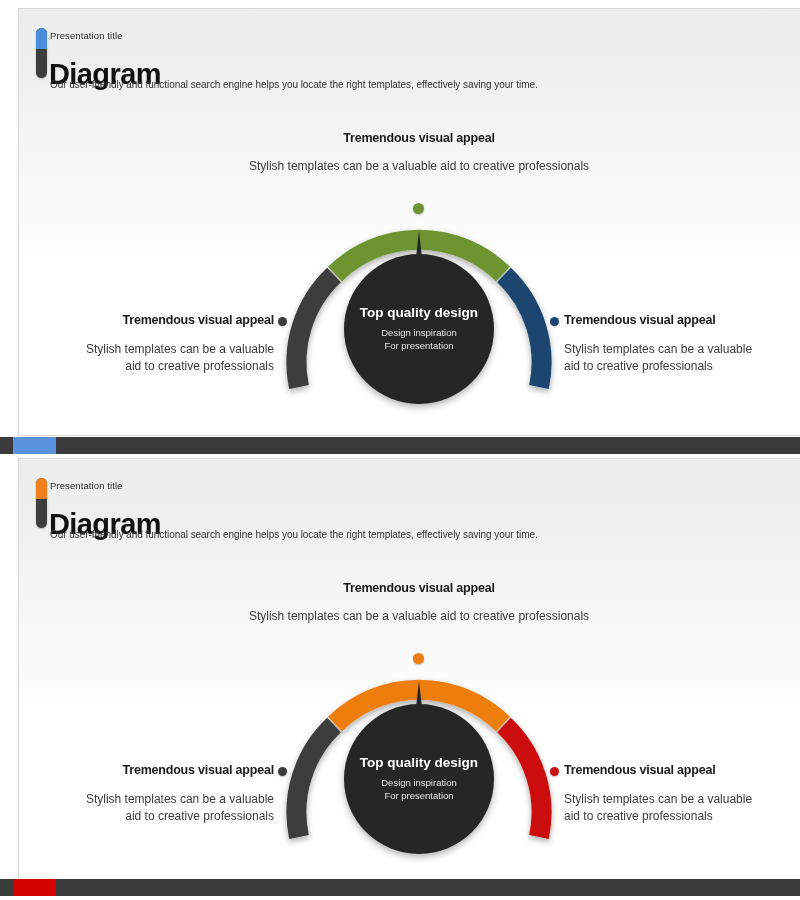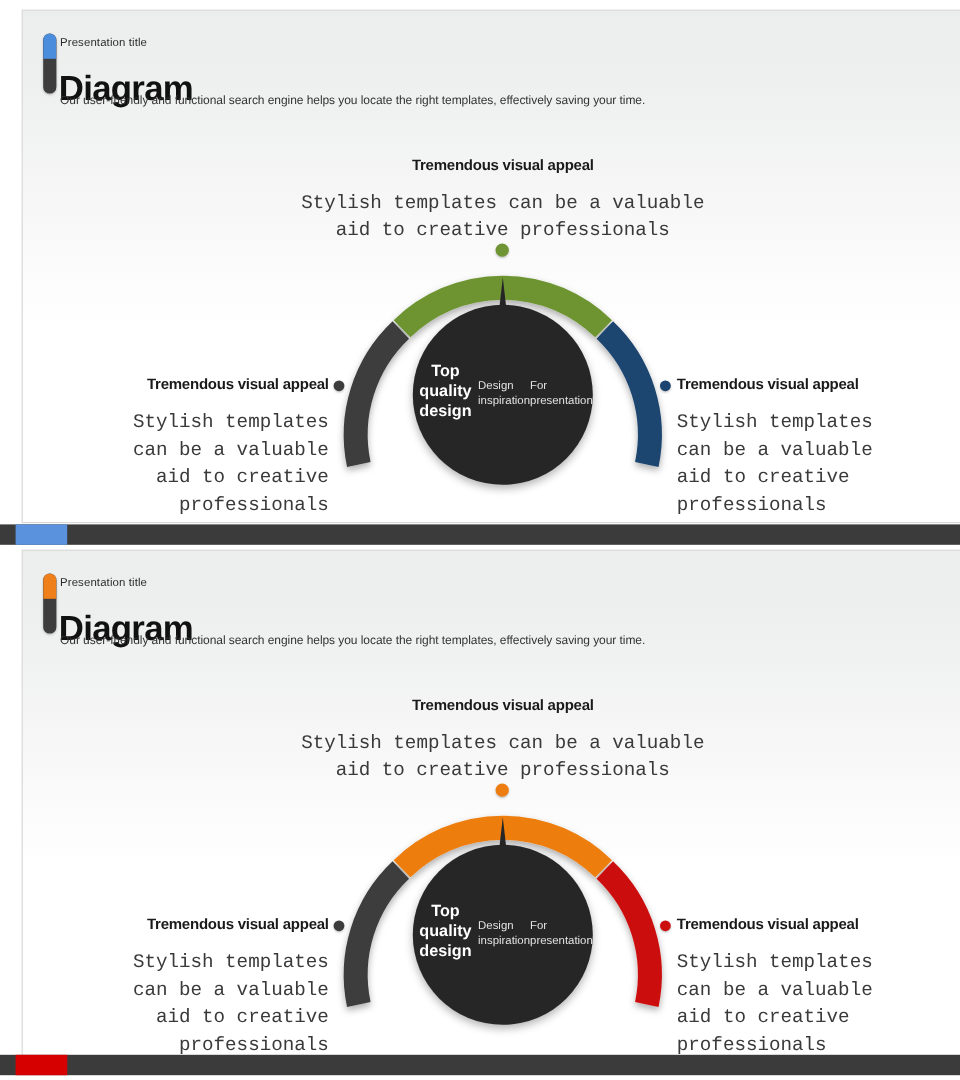--- a/index.html
+++ b/index.html
@@ -47,38 +47,38 @@
 
   
   .diagram{position:absolute;left:0;top:0;width:656px;height:428px;}
   .gauge{position:absolute;left:258px;top:190px;width:284px;height:200px;}
   .gauge svg{display:block;overflow:visible;}
 
   .core{
     position:absolute;left:325px;top:245px;width:150px;height:150px;
     border-radius:50%;background:#262626;
     box-shadow:0 3px 7px rgba(0,0,0,.30);
-    display:flex;flex-direction:row;align-items:center;justify-content:center;
+    display:flex;flex-direction:column;align-items:center;justify-content:center;
   }
   .core-title{
     font-size:13.5px;font-weight:bold;color:#fff;text-align:center;
     line-height:1.24;margin-bottom:5px;
   }
   .core-sub{font-size:9.5px;color:#e3e3e3;text-align:left;line-height:1.34;}
   .needle{position:absolute;left:385px;top:222px;width:30px;height:66px;}
 
   .dot{position:absolute;border-radius:50%;box-shadow:0 1px 2px rgba(0,0,0,.25);}
   .dot-top{width:11px;height:11px;left:394px;top:194px;}
   .dot-left{width:9px;height:9px;left:259px;top:308px;}
   .dot-right{width:9px;height:9px;left:531px;top:308px;}
 
   
   .co{position:absolute;}
   .co h4{margin:0;font-size:12.5px;font-weight:bold;color:#1a1a1a;letter-spacing:-.2px;}
-  .co p{margin:9px 0 0;font-size:16px;color:#3a3a3a;line-height:1.44;font-family:Liberation Mono, monospace;}
+  .co p{margin:9px 0 0;font-size:12px;color:#3a3a3a;line-height:1.44;}
 
   .co-top{left:215px;top:122px;width:370px;text-align:center;}
   .co-top p{margin-top:13px;}
   .co-left{left:60px;top:304px;width:195px;text-align:right;}
   .co-left p{margin-top:14px;}
   .co-right{left:545px;top:304px;width:200px;text-align:left;}
   .co-right p{margin-top:14px;}
 
   
   .footer{position:absolute;left:0;width:800px;height:17px;background:#3b3b3b;}

